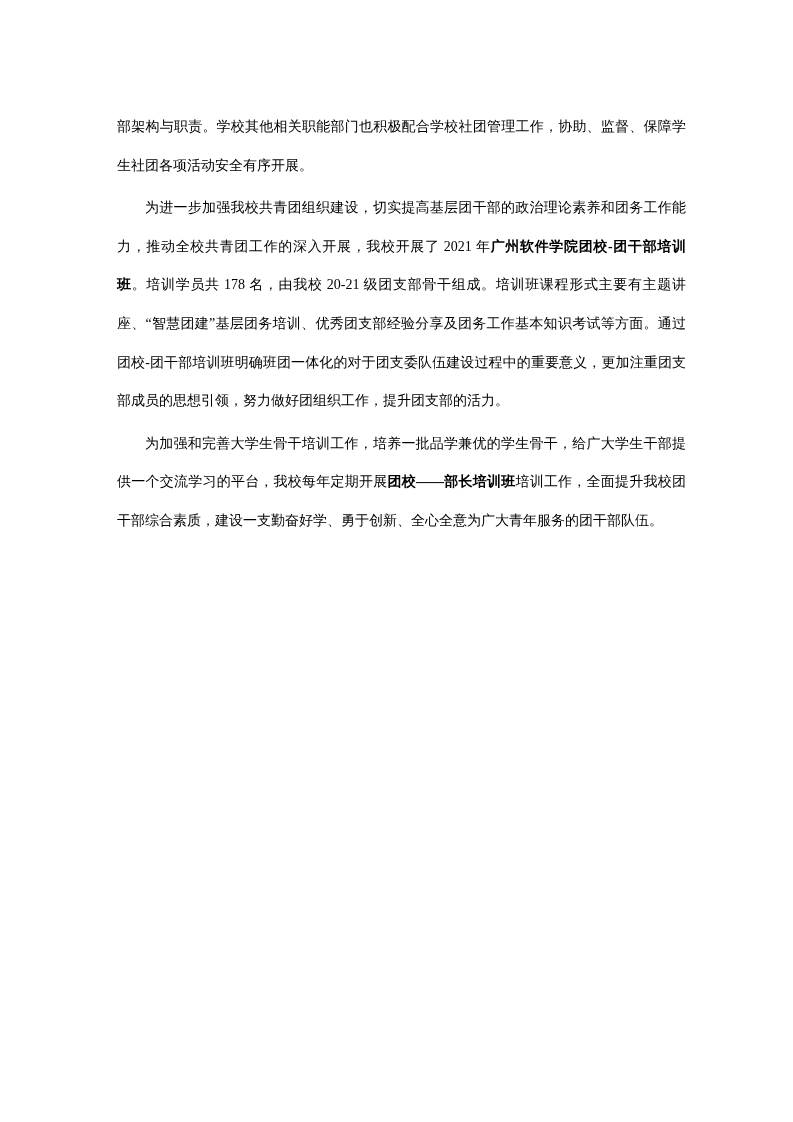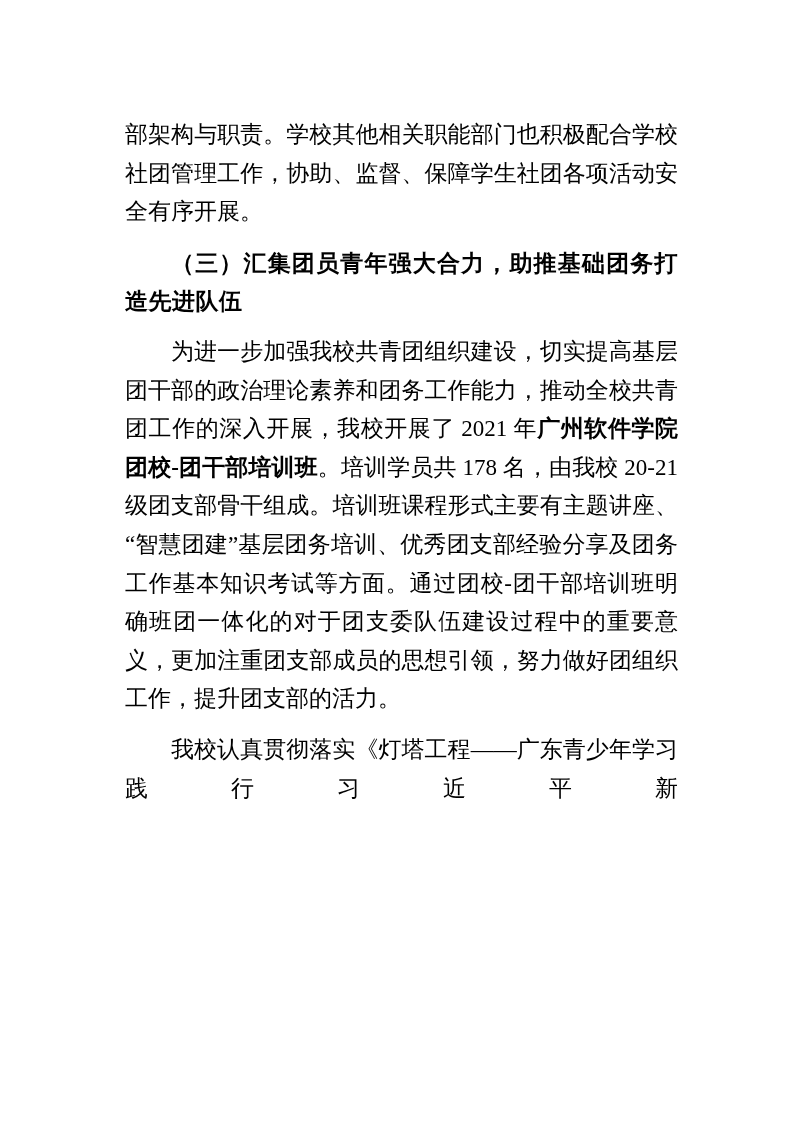--- a/index.html
+++ b/index.html
@@ -16,22 +16,22 @@
     overflow: hidden;
     color: #000000;
   }
   .content {
     position: absolute;
     left: 113px;
     top: 104px;
     width: 577px;
   }
   .para {
-    margin: 12px;
-    font-size: 23px;
+    margin: 4px;
+    font-size: 14px;
     line-height: 38.6px;
     color: #000000;
     text-align: justify;
     text-justify: inter-ideograph;
     word-break: break-all;
     font-family: "Liberation Serif", "DejaVu Serif", serif;
   }
   .para.indent { text-indent: 2em; }
   .para.type-heading-1 {
     font-family: "Liberation Sans", "DejaVu Sans", sans-serif;
@@ -44,17 +44,16 @@
   .para.cont-next { text-align-last: justify; }
   .run { font-weight: inherit; }
   .run.bold { font-weight: 700; }
 </style>
 </head>
 <body>
 
 <div class="page">
   <div class="content">
       <p class="para type-body"><span class="run">部架构与职责。学校其他相关职能部门也积极配合学校社团管理工作，协助、监督、保障学生社团各项活动安全有序开展。</span></p>
-      <p class="para type-heading-1 indent"><span class="run bold">（三）汇集团员青年强大合力，助推基础团务打造先进队伍</span></p>
       <p class="para type-body indent"><span class="run">为进一步加强我校共青团组织建设，切实提高基层团干部的政治理论素养和团务工作能力，推动全校共青团工作的深入开展，我校开展了 2021 年</span><span class="run bold">广州软件学院团校-团干部培训班</span><span class="run">。培训学员共 178 名，由我校 20-21 级团支部骨干组成。培训班课程形式主要有主题讲座、“智慧团建”基层团务培训、优秀团支部经验分享及团务工作基本知识考试等方面。通过团校-团干部培训班明确班团一体化的对于团支委队伍建设过程中的重要意义，更加注重团支部成员的思想引领，努力做好团组织工作，提升团支部的活力。</span></p>
-      <p class="para type-body indent cont-next"><span class="run">我校认真贯彻落实《灯塔工程——广东青少年学习践行习近平新</span></p>
+      <p class="para type-body indent"><span class="run">为加强和完善大学生骨干培训工作，培养一批品学兼优的学生骨干，给广大学生干部提供一个交流学习的平台，我校每年定期开展</span><span class="run bold">团校——部长培训班</span><span class="run">培训工作，全面提升我校团干部综合素质，建设一支勤奋好学、勇于创新、全心全意为广大青年服务的团干部队伍。</span></p>
     </div>
 </div>
 
 </body></html>

